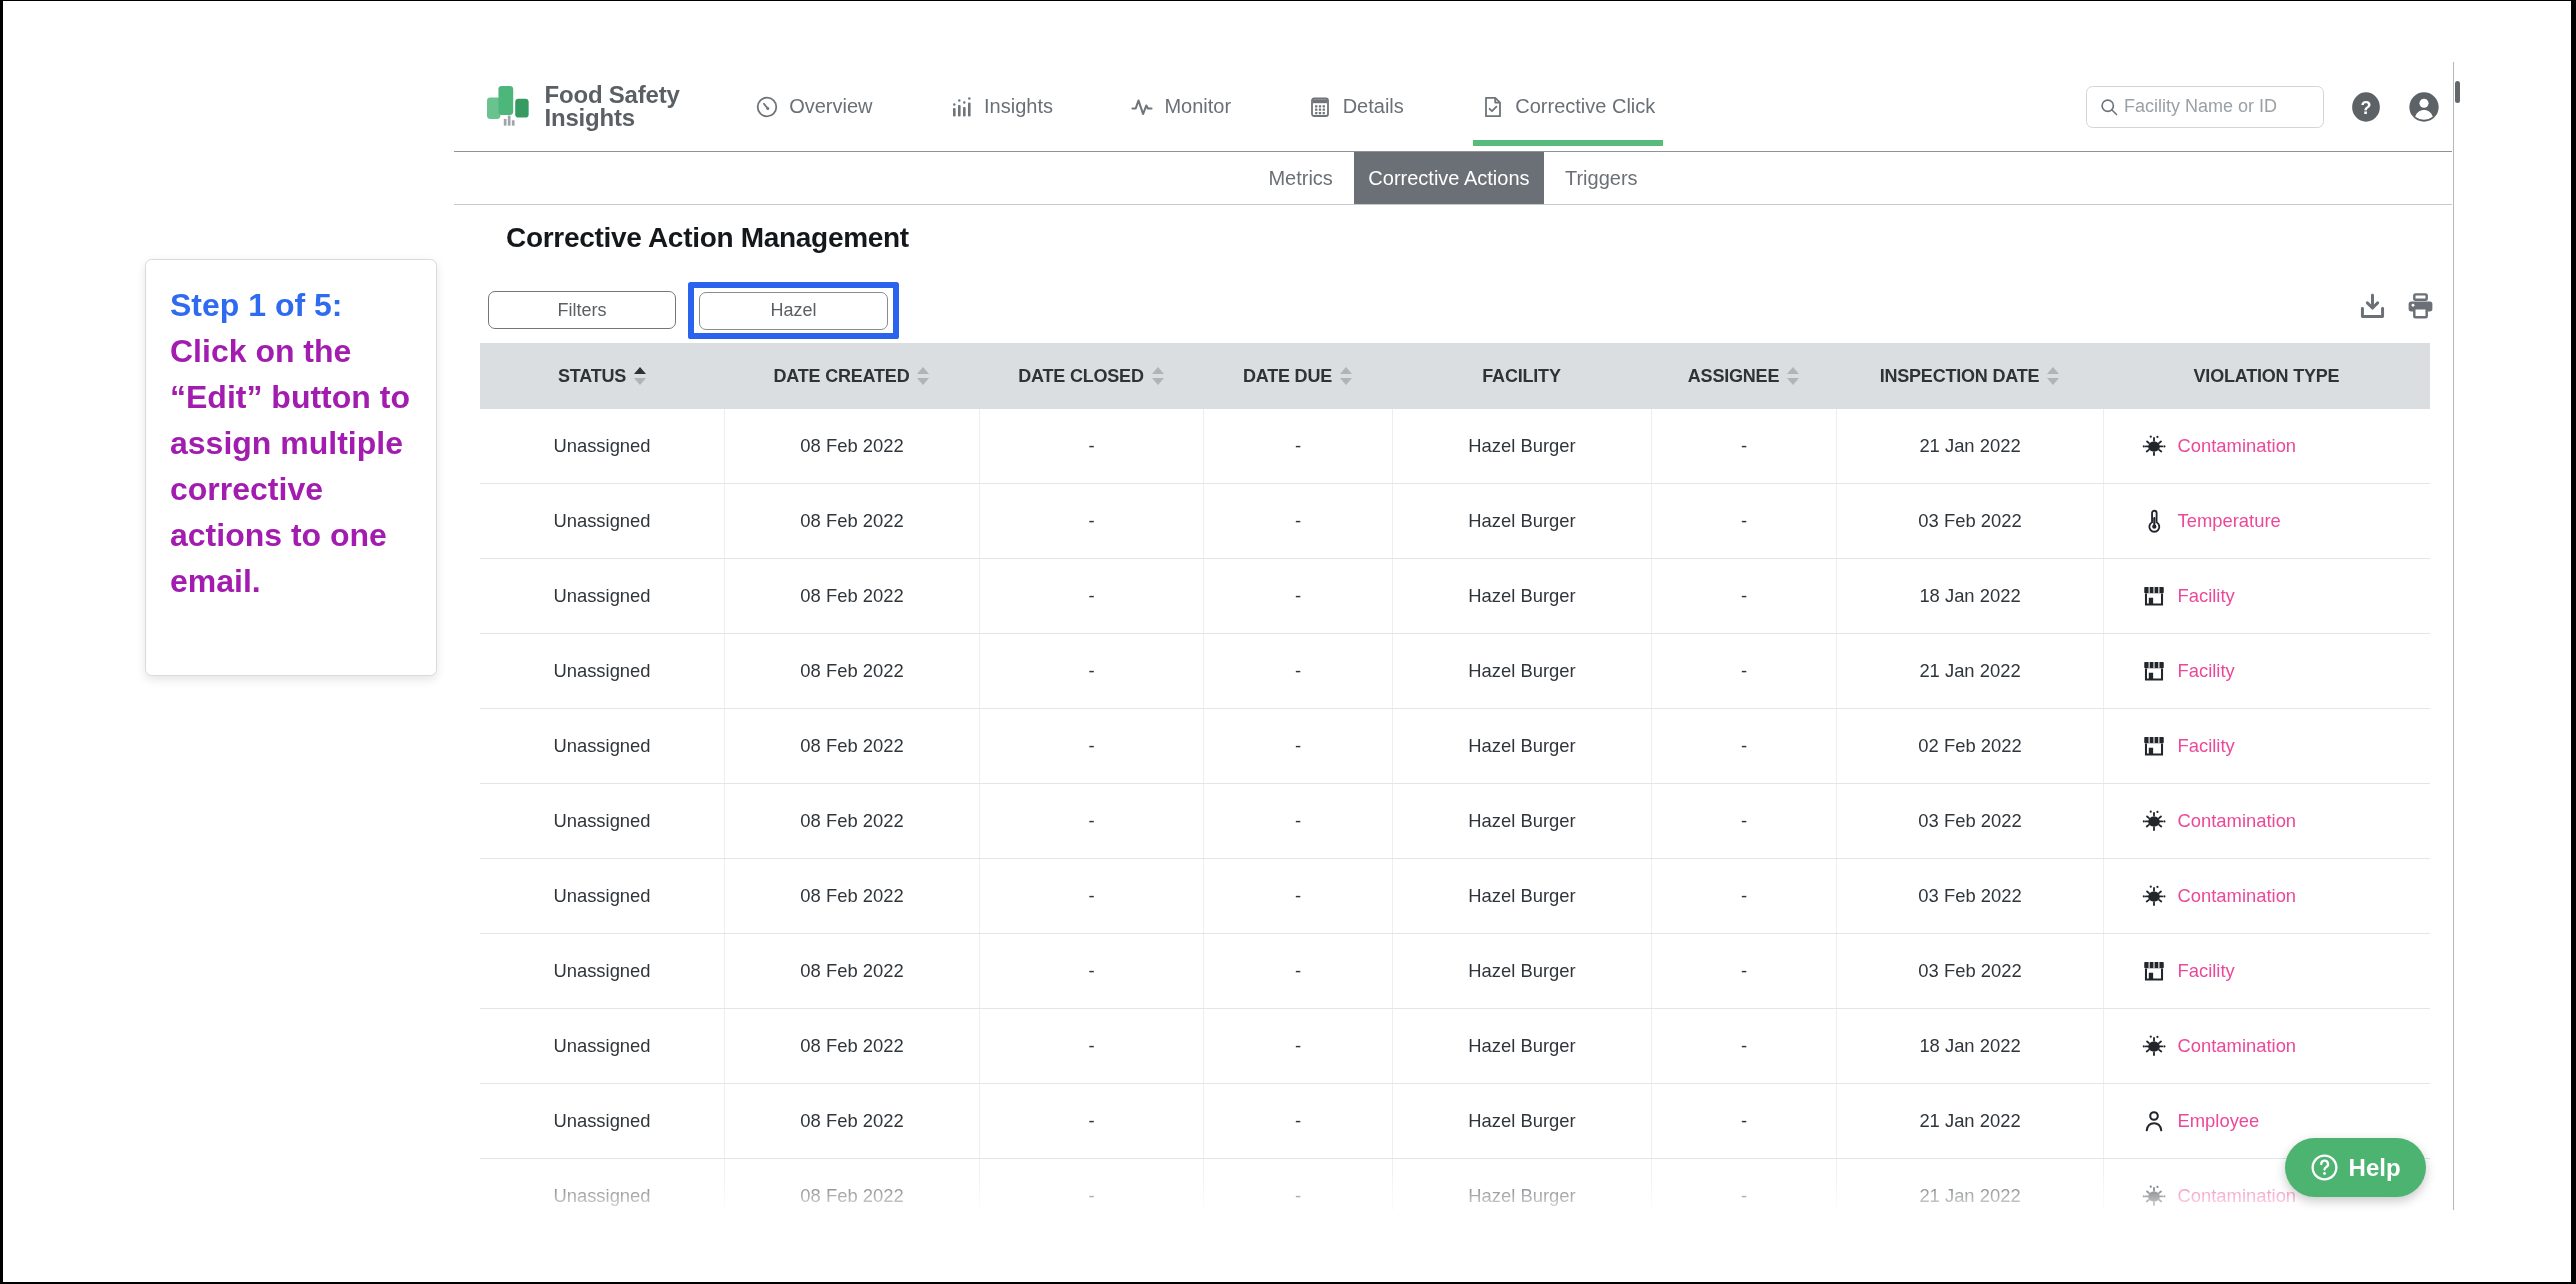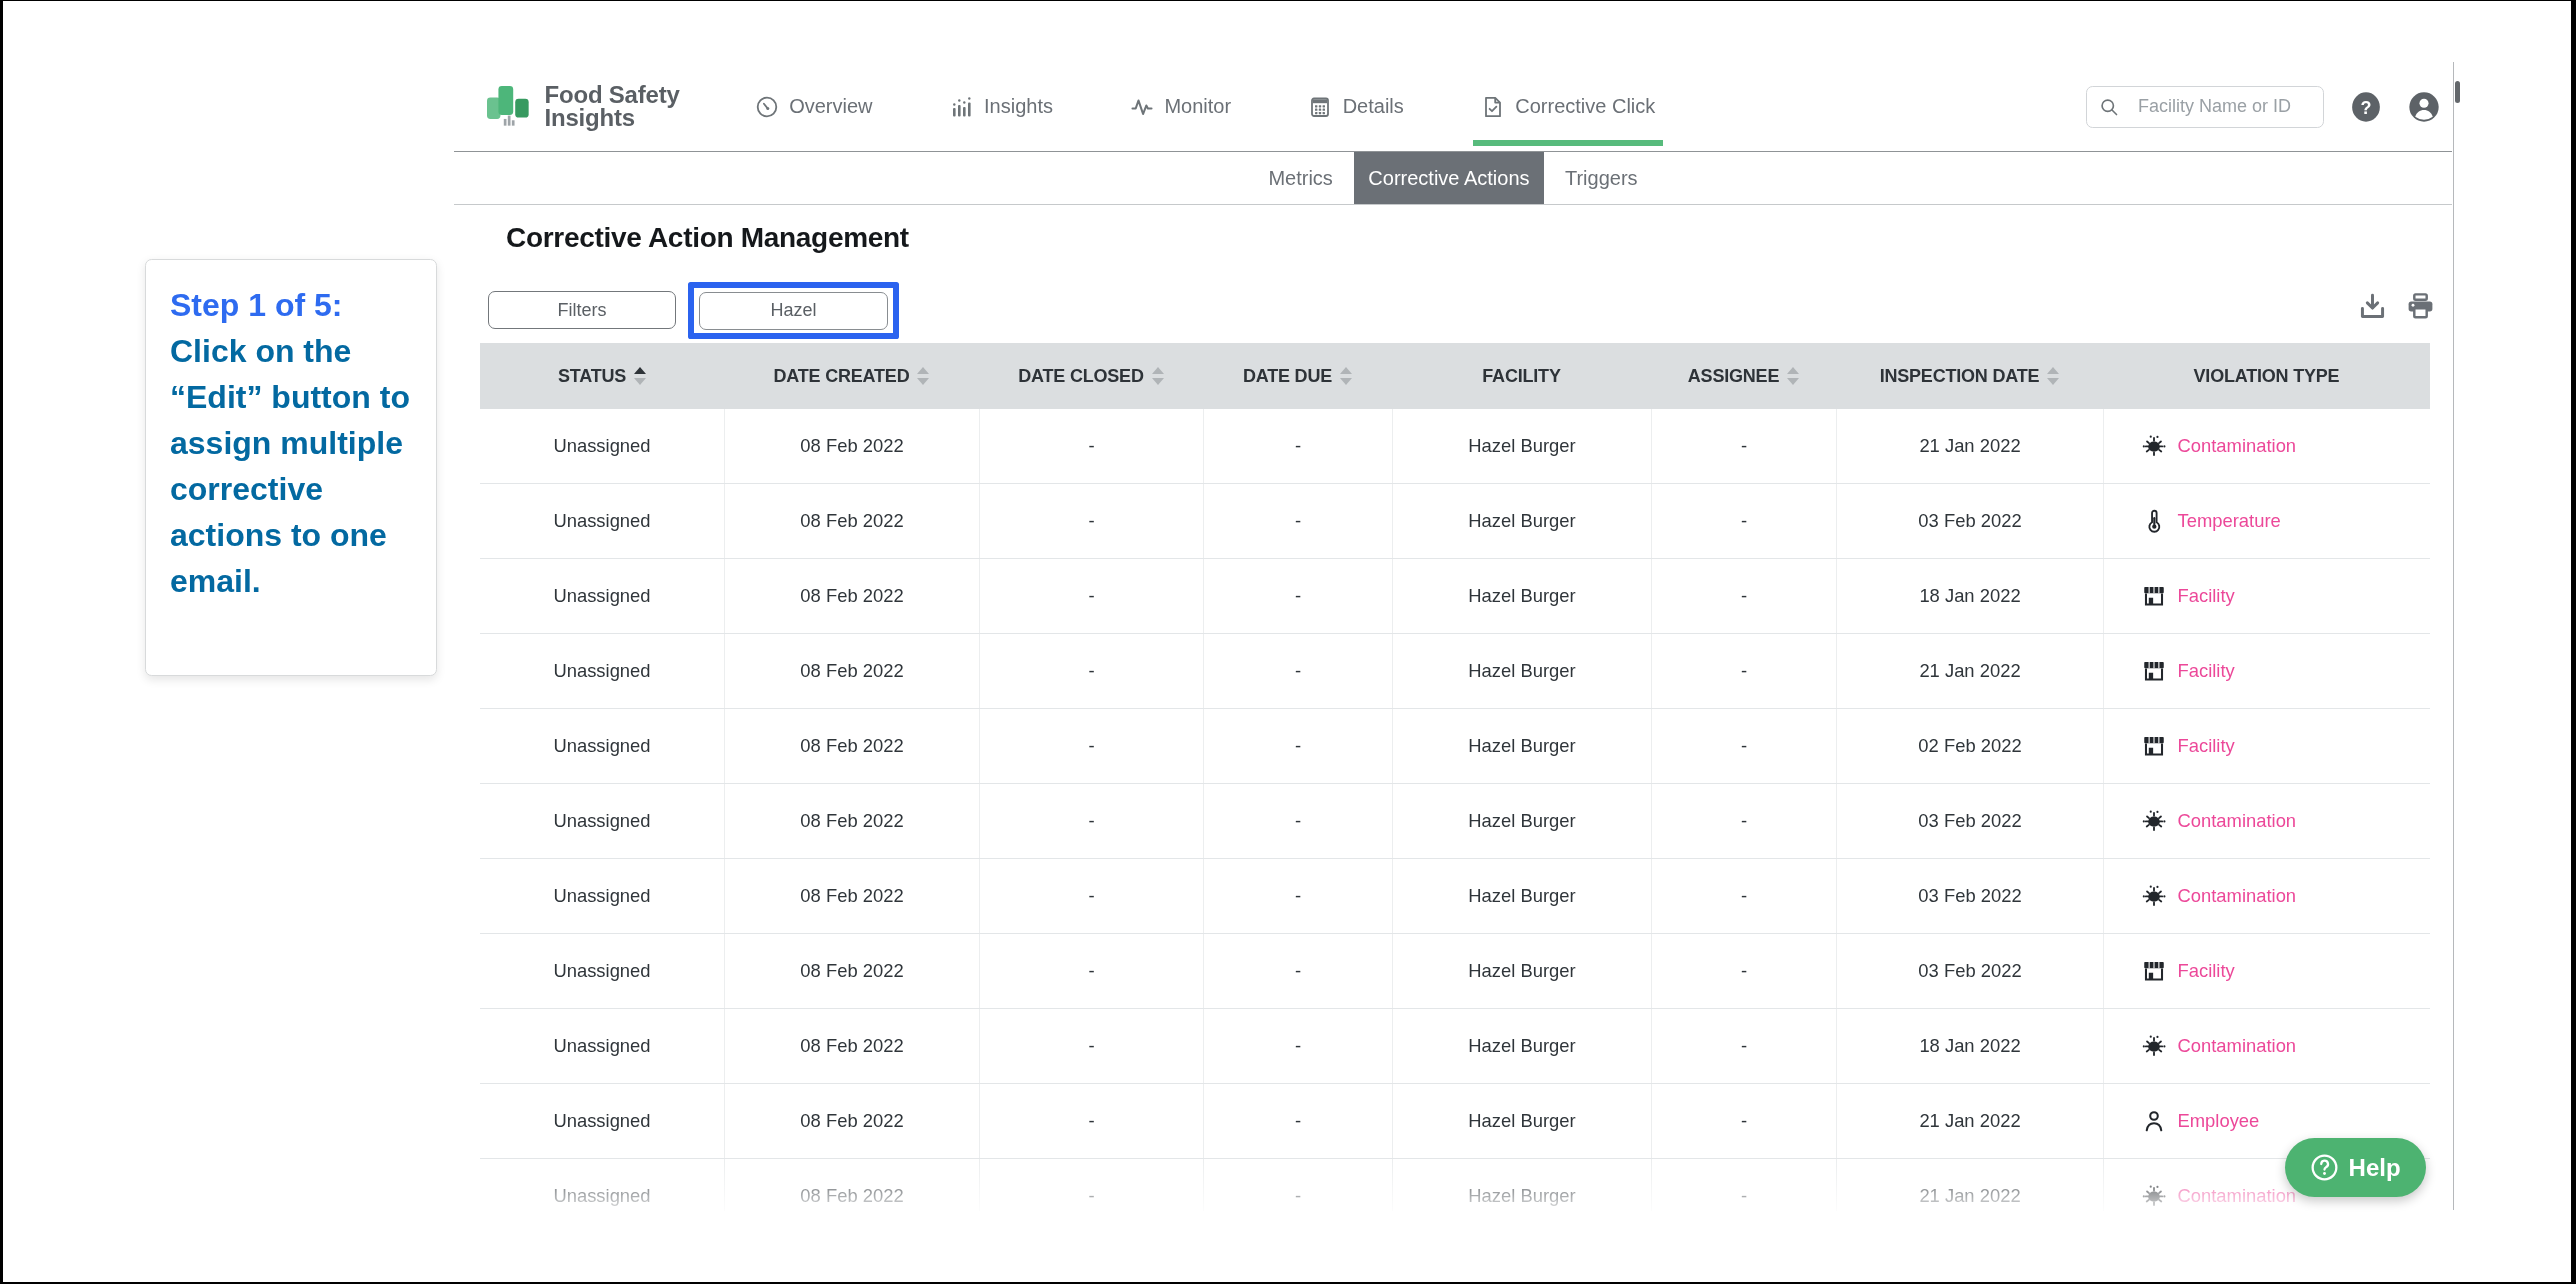--- a/index.html
+++ b/index.html
@@ -18,21 +18,21 @@
 
   .nav-items { display:flex; align-items:center; gap:61px; margin-left:67px; height:100%; }
   .nav-item { position:relative; display:flex; align-items:center; gap:10.5px; height:100%;
               color:#6b7076; font-size:20px; cursor:pointer; padding:0 8px; }
   .nav-item .nicon { width:24px; height:24px; display:inline-flex; color:#6e7478; }
   .nav-item .nicon svg { width:100%; height:100%; }
   .nav-item.active::after { content:""; position:absolute; left:0; right:0; bottom:5.3px; height:5.3px; background:#57bb7c; }
 
   .nav-right { margin-left:auto; display:flex; align-items:center; gap:26px; padding-right:12px; }
   .searchbox { width:238px; height:42px; border:1.3px solid #d2d5d8; border-radius:6.6px;
-               display:flex; align-items:center; gap:19px; padding:0 12px; background:#fff; }
+               display:flex; align-items:center; gap:5px; padding:0 12px; background:#fff; }
   .searchbox .nicon { width:20px; height:20px; color:#6e7478; flex:0 0 auto; }
   .searchbox input { border:none; outline:none; width:100%; font-size:18px; color:#333;
                      font-family:"Liberation Sans",sans-serif; background:transparent; }
   .searchbox input::placeholder { color:#9aa0a5; }
   .round-btn { width:32px; height:32px; border-radius:50%; color:#5d6267; cursor:pointer; flex:0 0 auto; }
   .round-btn svg { width:100%; height:100%; }
 
   
   .subtabs { position:absolute; left:451px; top:151px; width:1998px; height:53px;
              border-bottom:1.3px solid #c6c9cb; display:flex; justify-content:center; background:#fff; }
@@ -80,21 +80,21 @@
 
   
   .win-right { position:absolute; left:2450px; top:61px; width:1.3px; height:1148px; background:#b5b8bb; }
   .scroll-thumb { position:absolute; left:2452px; top:80px; width:5.3px; height:22.4px; background:#63676b; border-radius:2.6px; cursor:pointer; }
 
   
   .step-box { position:absolute; left:142px; top:258px; width:292px; height:417px; background:#fff;
               border:1.3px solid #d8dadb; border-radius:6.6px; box-shadow:0 3.3px 9.2px rgba(0,0,0,0.10);
               padding:22.4px 24px; }
   .step-label { color:#2e6bf0; font-size:32px; font-weight:800; line-height:46px; }
-  .step-text  { color:#0369a1; font-size:32px; font-weight:700; line-height:46px; }
+  .step-text  { color:#a21caf; font-size:32px; font-weight:700; line-height:46px; }
 
   
   .help-pill { position:absolute; left:2282px; top:1137px; width:141px; height:59px; border-radius:30px;
                background:#4db371; color:#fff; display:flex; align-items:center; justify-content:center;
                gap:9.2px; cursor:pointer; box-shadow:0 4px 10.5px rgba(0,0,0,0.22); }
   .help-pill .qicon { width:29px; height:29px; display:inline-flex; }
   .help-pill .qicon svg { width:100%; height:100%; }
   .help-label { font-size:24px; font-weight:bold; }
 </style>
 </head>

